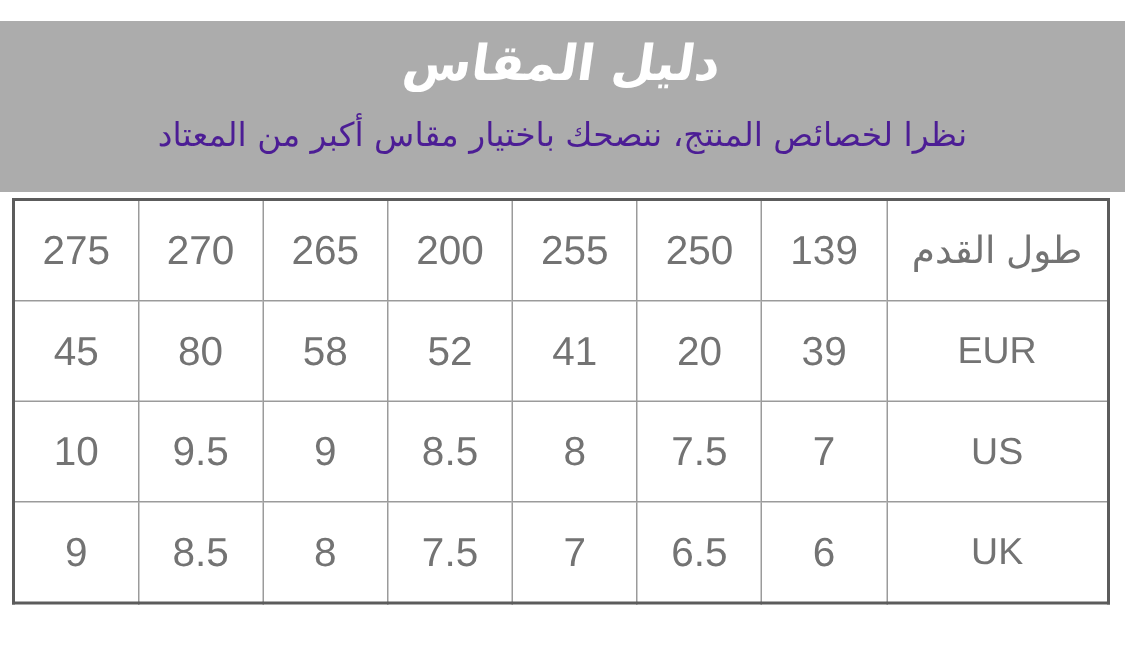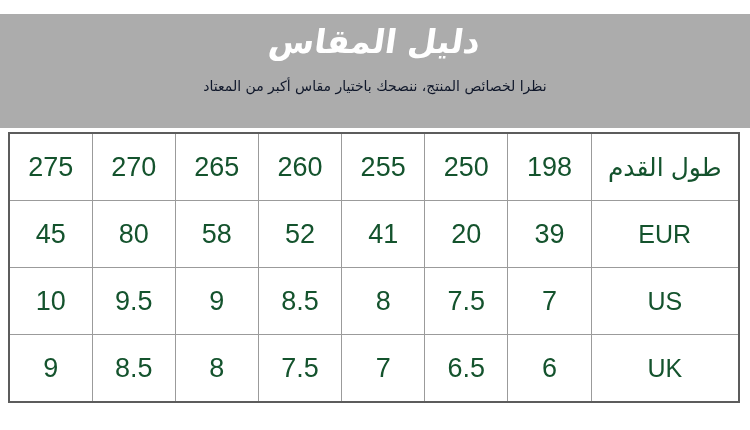--- a/index.html
+++ b/index.html
@@ -25,43 +25,43 @@
   .title {
     color: #ffffff;
     font-size: 33px;
     font-weight: bold;
     line-height: 1.05;
     transform: skewX(-8deg);
     direction: rtl;
     letter-spacing: 1px;
   }
   .subtitle {
-    color: #0f172a;
-    font-size: 14px;
+    color: #4c1d95;
+    font-size: 22px;
     line-height: 1.3;
     direction: rtl;
     text-align: right;
   }
   table.size-table {
     border-collapse: collapse;
     table-layout: fixed;
     direction: rtl;
     width: 732px;
     margin: 4px 0 0 8px;
     border: 2px solid #5c5c5c;
   }
   table.size-table col.label-col { width: 148px; }
   table.size-table td, table.size-table th {
     border: 1px solid #9b9b9b;
     height: 66px;
     text-align: center;
     vertical-align: middle;
     font-size: 27px;
     font-weight: normal;
-    color: #14532d;
+    color: #737373;
     font-family: "Liberation Sans", "DejaVu Sans", sans-serif;
     padding: 0;
     overflow: hidden;
   }
   table.size-table th.row-label { font-size: 25px; }
 </style>
 </head>
 <body>
 
 <div class="band">
@@ -76,24 +76,24 @@
       <col>
       <col>
       <col>
       <col>
       <col>
       <col>
     </colgroup>
   <tbody>
       <tr>
         <th class="row-label">طول القدم</th>
-        <td>198</td>
+        <td>139</td>
         <td>250</td>
         <td>255</td>
-        <td>260</td>
+        <td>200</td>
         <td>265</td>
         <td>270</td>
         <td>275</td>
       </tr>
       <tr>
         <th class="row-label">EUR</th>
         <td>39</td>
         <td>20</td>
         <td>41</td>
         <td>52</td>

